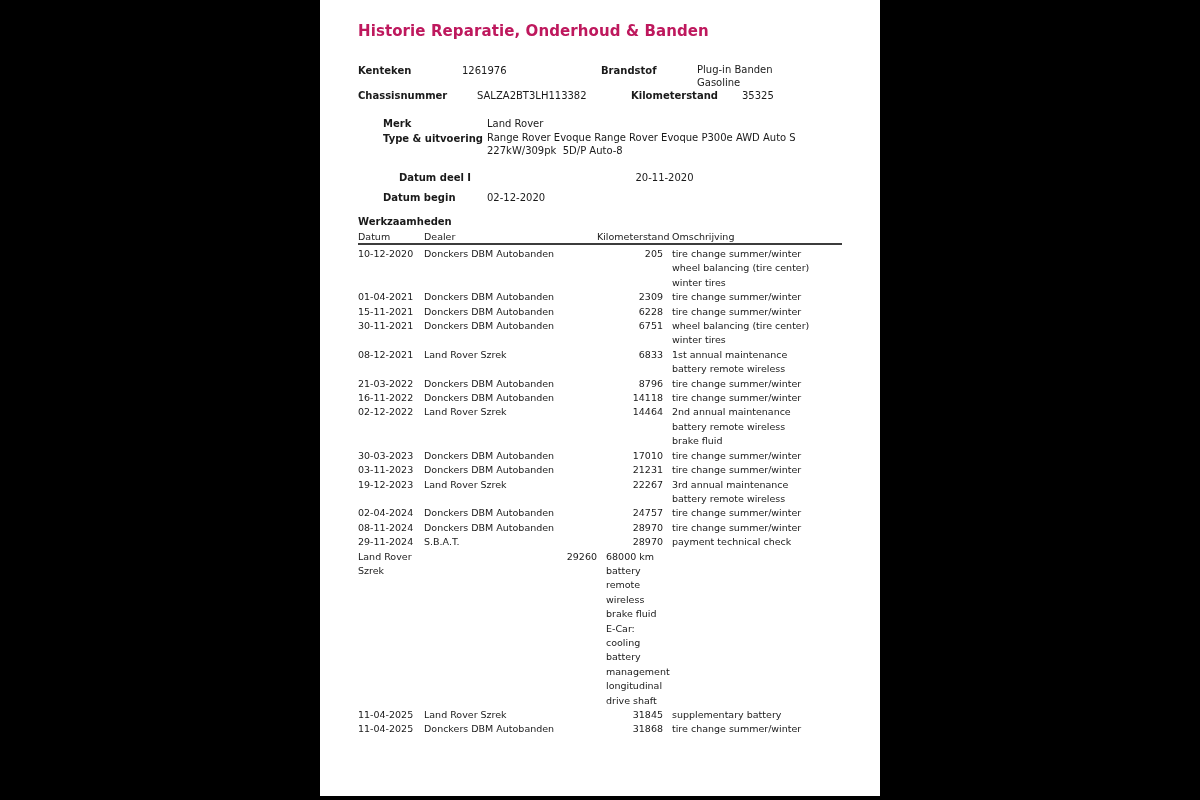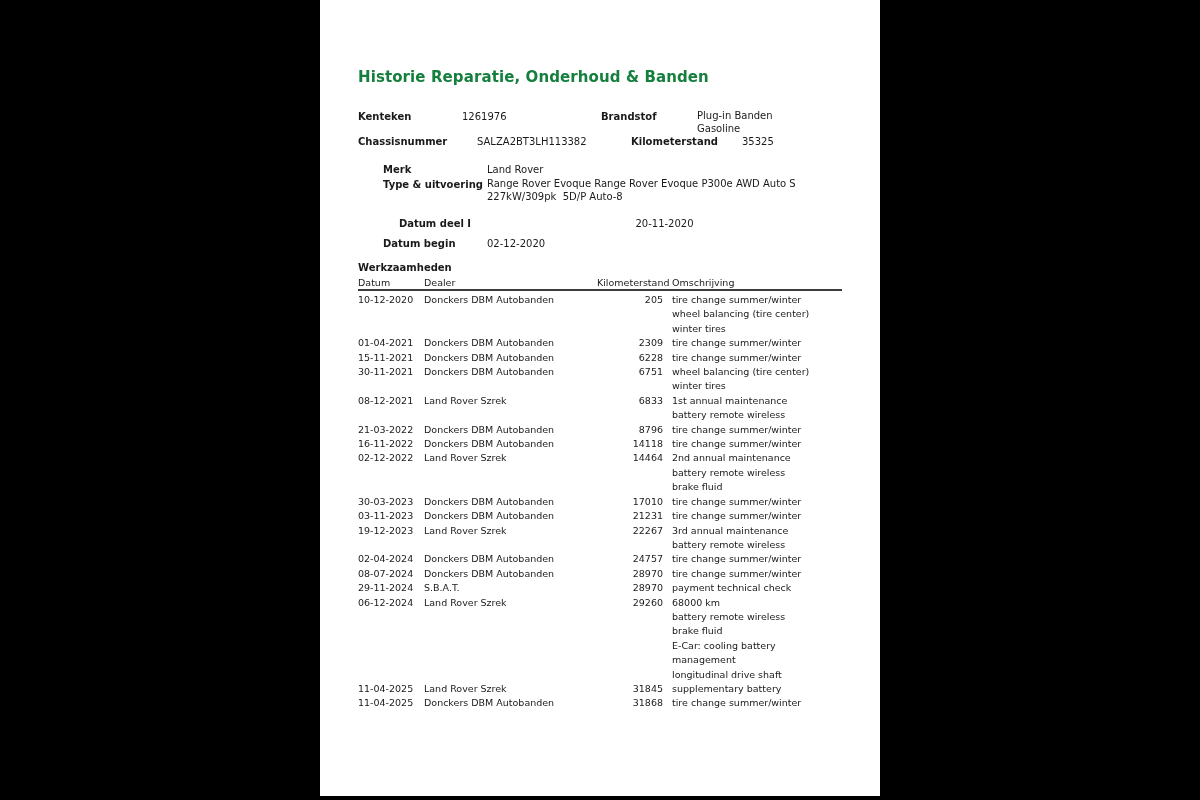--- a/index.html
+++ b/index.html
@@ -12,25 +12,25 @@
     overflow:hidden;
   }
   .page {
     position:absolute;
     left:320px; top:0;
     width:560px; height:796px;
     background:#ffffff;
     padding:0 38px;
   }
   h1.title {
-    margin-top:68px;
+    margin-top:22px;
     font-size:15px;
     line-height:18px;
     font-weight:bold;
-    color:#15803d;
+    color:#be185d;
     letter-spacing:0.1px;
   }
   
   .info4 {
     display:grid;
     grid-template-columns:104px 139px 96px 1fr;
     font-size:10px;
     line-height:13px;
   }
   .info2 {
@@ -237,37 +237,36 @@
       </div>
       <div class="trow">
         <span class="c-datum">02-04-2024</span>
         <span class="c-dealer">Donckers DBM Autobanden</span>
         <span class="c-km">24757</span>
         <span class="c-oms">
           <div class="oms-line">tire change summer/winter</div>
         </span>
       </div>
       <div class="trow">
-        <span class="c-datum">08-07-2024</span>
+        <span class="c-datum">08-11-2024</span>
         <span class="c-dealer">Donckers DBM Autobanden</span>
         <span class="c-km">28970</span>
         <span class="c-oms">
           <div class="oms-line">tire change summer/winter</div>
         </span>
       </div>
       <div class="trow">
         <span class="c-datum">29-11-2024</span>
         <span class="c-dealer">S.B.A.T.</span>
         <span class="c-km">28970</span>
         <span class="c-oms">
           <div class="oms-line">payment technical check</div>
         </span>
       </div>
       <div class="trow">
-        <span class="c-datum">06-12-2024</span>
         <span class="c-dealer">Land Rover Szrek</span>
         <span class="c-km">29260</span>
         <span class="c-oms">
           <div class="oms-line">68000 km</div>
           <div class="oms-line">battery remote wireless</div>
           <div class="oms-line">brake fluid</div>
           <div class="oms-line">E-Car: cooling battery management</div>
           <div class="oms-line">longitudinal drive shaft</div>
         </span>
       </div>

